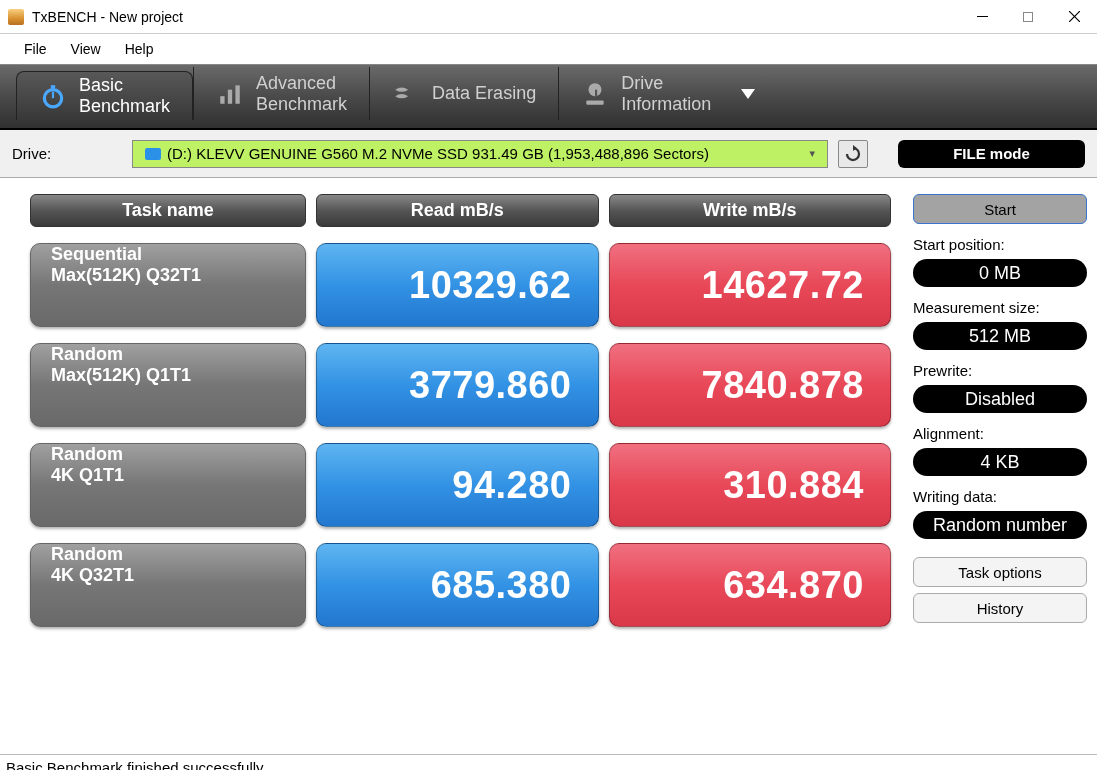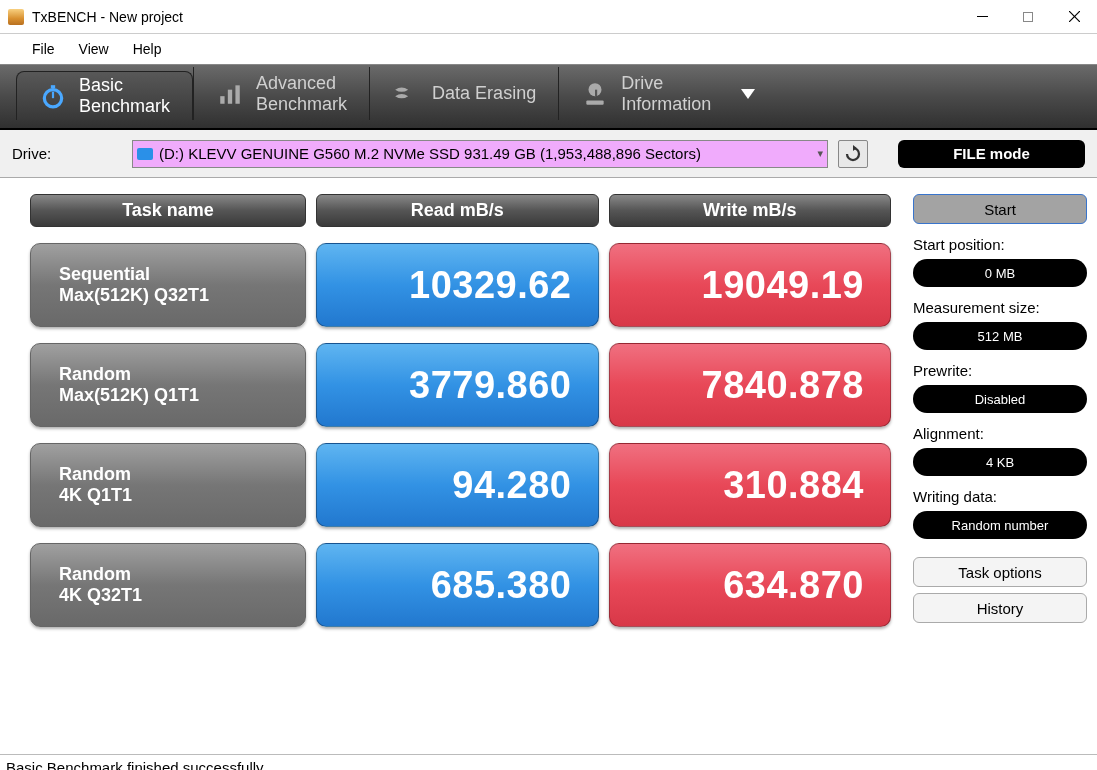--- a/index.html
+++ b/index.html
@@ -8,63 +8,63 @@
 
 .titlebar { height: 34px; display: flex; align-items: center; border-bottom: 1px solid #ccc; }
 .titlebar-icon { width: 16px; height: 16px; margin: 0 8px; background: linear-gradient(180deg,#f8d080 0%,#d89030 60%,#b87020 100%); border-radius: 2px; }
 .titlebar-text { flex: 1; font-size: 14px; color: #000; }
 .window-controls { display: flex; }
 .win-btn { width: 46px; height: 28px; display: flex; align-items: center; justify-content: center; font-size: 14px; color: #000; }
 .win-btn.max .box { width: 10px; height: 10px; border: 1px solid #888; }
 .win-btn.close svg { width: 11px; height: 11px; }
 
 
-.menubar { height: 30px; display: flex; align-items: center; padding: 0 20px; font-size: 14px; }
+.menubar { height: 30px; display: flex; align-items: center; padding: 0 12px; font-size: 14px; }
 .menubar > div { padding: 4px 12px; }
 
 
 .tabbar { height: 66px; background: linear-gradient(180deg,#6a6a6a 0%,#4a4a4a 50%,#303030 100%); display: flex; align-items: stretch; padding: 2px 16px 8px; border-top: 1px solid #888; border-bottom: 2px solid #000; }
 .tab { display: flex; align-items: center; gap: 12px; padding: 0 22px; color: #d0d0d0; font-size: 18px; line-height: 1.15; border-left: 1px solid #222; }
 .tab:first-child { border-left: none; }
 .tab.active { background: linear-gradient(180deg,#585858 0%,#383838 100%); color: #fff; border-radius: 8px 8px 0 0; border: 1px solid #222; border-bottom: none; margin-top: 4px; }
 .tab .tab-icon { width: 28px; height: 28px; display: flex; align-items: center; justify-content: center; }
 .tab-arrow { width: 30px; display: flex; align-items: center; justify-content: center; color: #fff; }
 
 
 .drive-row { height: 48px; background: #f0f0f0; display: flex; align-items: center; padding: 0 12px; gap: 10px; border-bottom: 1px solid #aaa; }
 .drive-label { width: 110px; font-size: 15px; }
-.drive-select { flex: 1; display: flex; align-items: center; border: 1px solid #888; background: #f0abfc; height: 28px; padding: 0 4px; font-size: 15px; gap: 6px; }
+.drive-select { flex: 1; display: flex; align-items: center; border: 1px solid #888; background: #bef264; height: 28px; padding: 0 12px; font-size: 15px; gap: 6px; }
 .drive-select .di { width: 16px; height: 12px; background: #2a90e8; border-radius: 2px; flex-shrink: 0; }
 .drive-select .chev { margin-left: auto; font-size: 11px; color: #555; }
 .refresh-btn { width: 30px; height: 28px; border: 1px solid #888; background: #e8e8e8; display: flex; align-items: center; justify-content: center; border-radius: 2px;}
 .file-mode { width: 187px; height: 28px; background: #000; color: #fff; font-size: 15px; font-weight: 600; display: flex; align-items: center; justify-content: center; border-radius: 6px; margin-left: 20px; }
 
 
 .main { display: flex; flex: 1; padding: 16px 10px 0 18px; background: #fff; height: 576px; }
 .left { flex: 1; padding-right: 10px; }
 .right { width: 174px; display: flex; flex-direction: column; gap: 6px; }
 
 
 .header-row { display: flex; gap: 10px; margin: 0 12px 16px; }
 .header-cell { flex: 1; background: linear-gradient(180deg,#888 0%,#555 50%,#3a3a3a 100%); color: #fff; text-align: center; font-size: 18px; font-weight: 600; padding: 5px 0; border-radius: 6px; border: 1px solid #333; }
 .header-cell.task { flex: 0 0 276px; }
 
 .result-row { display: flex; gap: 10px; margin: 0 12px 16px; height: 84px; }
-.task-cell { flex: 0 0 276px; background: linear-gradient(180deg,#a0a0a0 0%,#767676 50%,#696969 100%); border-radius: 10px; border: 1px solid #666; box-shadow: 0 2px 3px rgba(0,0,0,0.3); color: #fff; display: flex; flex-direction: column; justify-content: center; padding-left: 28px; }
+.task-cell { flex: 0 0 276px; background: linear-gradient(180deg,#a0a0a0 0%,#767676 50%,#696969 100%); border-radius: 10px; border: 1px solid #666; box-shadow: 0 2px 3px rgba(0,0,0,0.3); color: #fff; display: flex; flex-direction: column; padding-left: 20px; }
 .task-cell .t1 { font-size: 18px; font-weight: 600; }
 .task-cell .t2 { font-size: 18px; font-weight: 600; }
 
 .val-cell { flex: 1; border-radius: 10px; border: 1px solid rgba(0,0,0,0.3); box-shadow: 0 2px 3px rgba(0,0,0,0.3); display: flex; align-items: center; justify-content: flex-end; padding-right: 26px; color: #fff; font-size: 38px; font-weight: 700; font-family: Arial, sans-serif; letter-spacing: 0.5px; }
 .val-cell.read { background: linear-gradient(180deg,#5fb5f1 0%,#3292e4 50%,#2278cf 100%); }
 .val-cell.write { background: linear-gradient(180deg,#f07080 0%,#e84858 50%,#d83848 100%); }
 
 
 .side-btn { height: 30px; border: 1px solid #3874cc; background: #a3a3a3; border-radius: 6px; font-size: 15px; display: flex; align-items: center; justify-content: center; color:#000; }
 .side-label { font-size: 15px; margin-top: 6px; }
-.side-val { height: 28px; background: #000; color: #fff; border-radius: 14px; font-size: 13px; display: flex; align-items: center; justify-content: center; }
+.side-val { height: 28px; background: #000; color: #fff; border-radius: 14px; font-size: 18px; display: flex; align-items: center; justify-content: center; }
 .side-btn-gray { height: 30px; border: 1px solid #aaa; background: #f4f4f4; border-radius: 6px; font-size: 15px; display: flex; align-items: center; justify-content: center; }
 
 
 .statusbar { height: 26px; border-top: 1px solid #bbb; padding: 2px 6px; font-size: 15px; display: flex; align-items: center; }
 
 
 .icon-stopwatch { width:26px; height:26px; }
 .icon-bars { width:26px; height:26px; }
 .icon-erase { width:26px; height:26px; }
 .icon-drive { width:26px; height:26px; }
@@ -179,21 +179,21 @@
       <div class="header-cell">Read mB/s</div>
       <div class="header-cell">Write mB/s</div>
     </div>
 
     <div class="result-row">
       <div class="task-cell">
         <div class="t1">Sequential</div>
         <div class="t2">Max(512K) Q32T1</div>
       </div>
       <div class="val-cell read">10329.62</div>
-      <div class="val-cell write">19049.19</div>
+      <div class="val-cell write">14627.72</div>
     </div>
 
     <div class="result-row">
       <div class="task-cell">
         <div class="t1">Random</div>
         <div class="t2">Max(512K) Q1T1</div>
       </div>
       <div class="val-cell read">3779.860</div>
       <div class="val-cell write">7840.878</div>
     </div>

